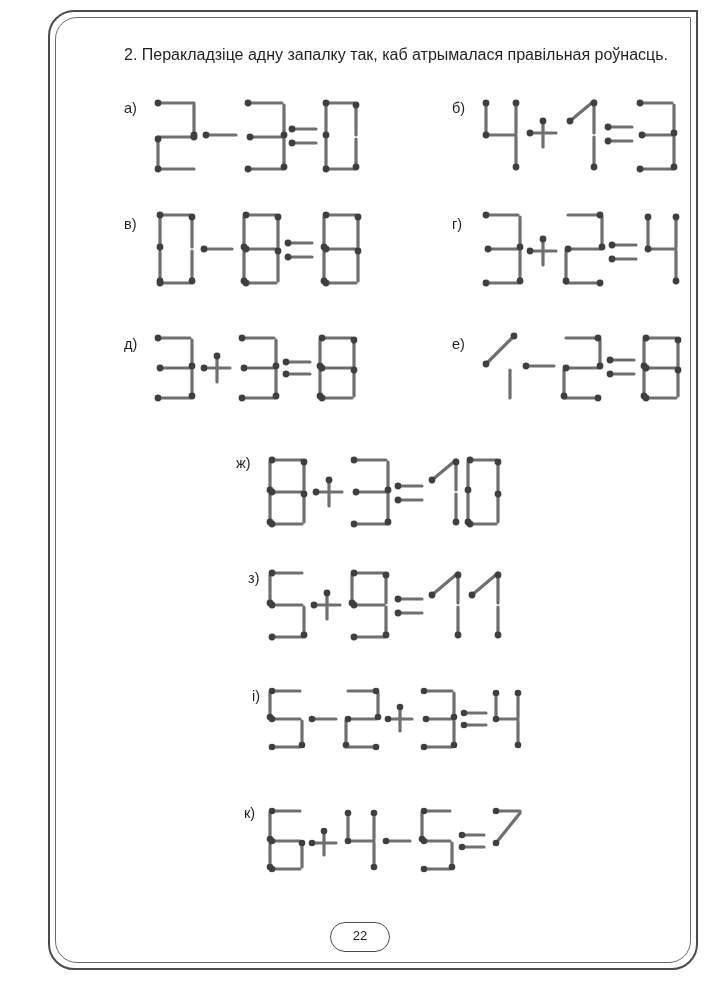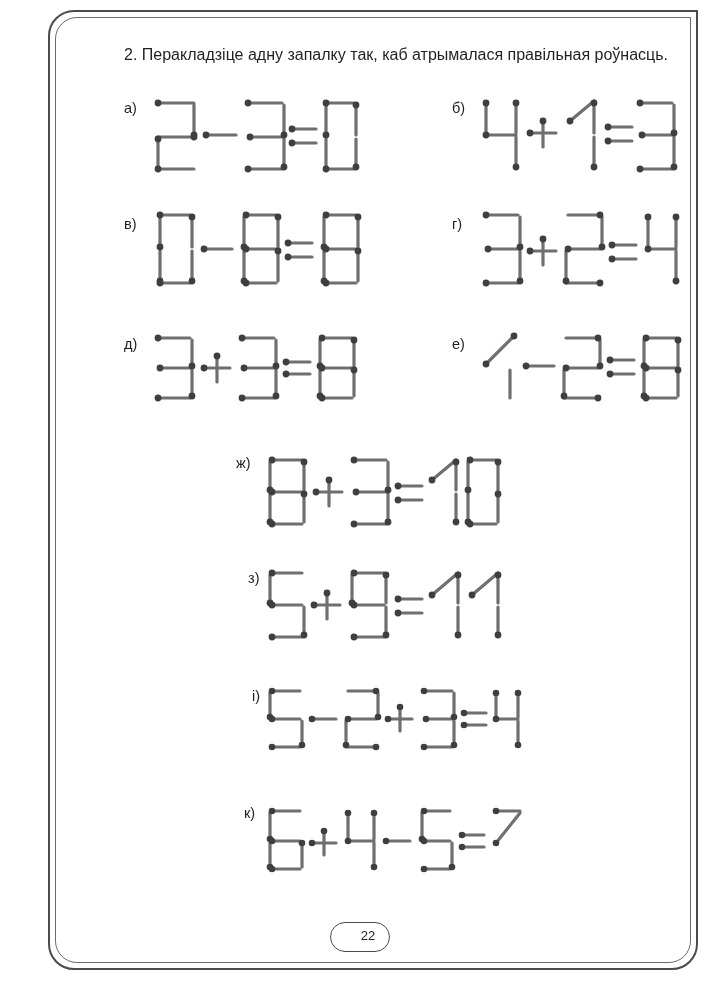--- a/index.html
+++ b/index.html
@@ -77,21 +77,20 @@
     box-sizing: border-box;
     background: #ffffff;
   }
   .page-number-text {
     position: absolute;
     left: 0; top: 6px;
     width: 60px;
     text-align: center;
     font-size: 13px;
     color: #231f20;
-    padding-left: 8px;
   }
 </style>
 </head>
 <body>
 
 <div id="page">
 
   <div class="page-frame"></div>
   <div class="page-frame-inner"></div>
 

